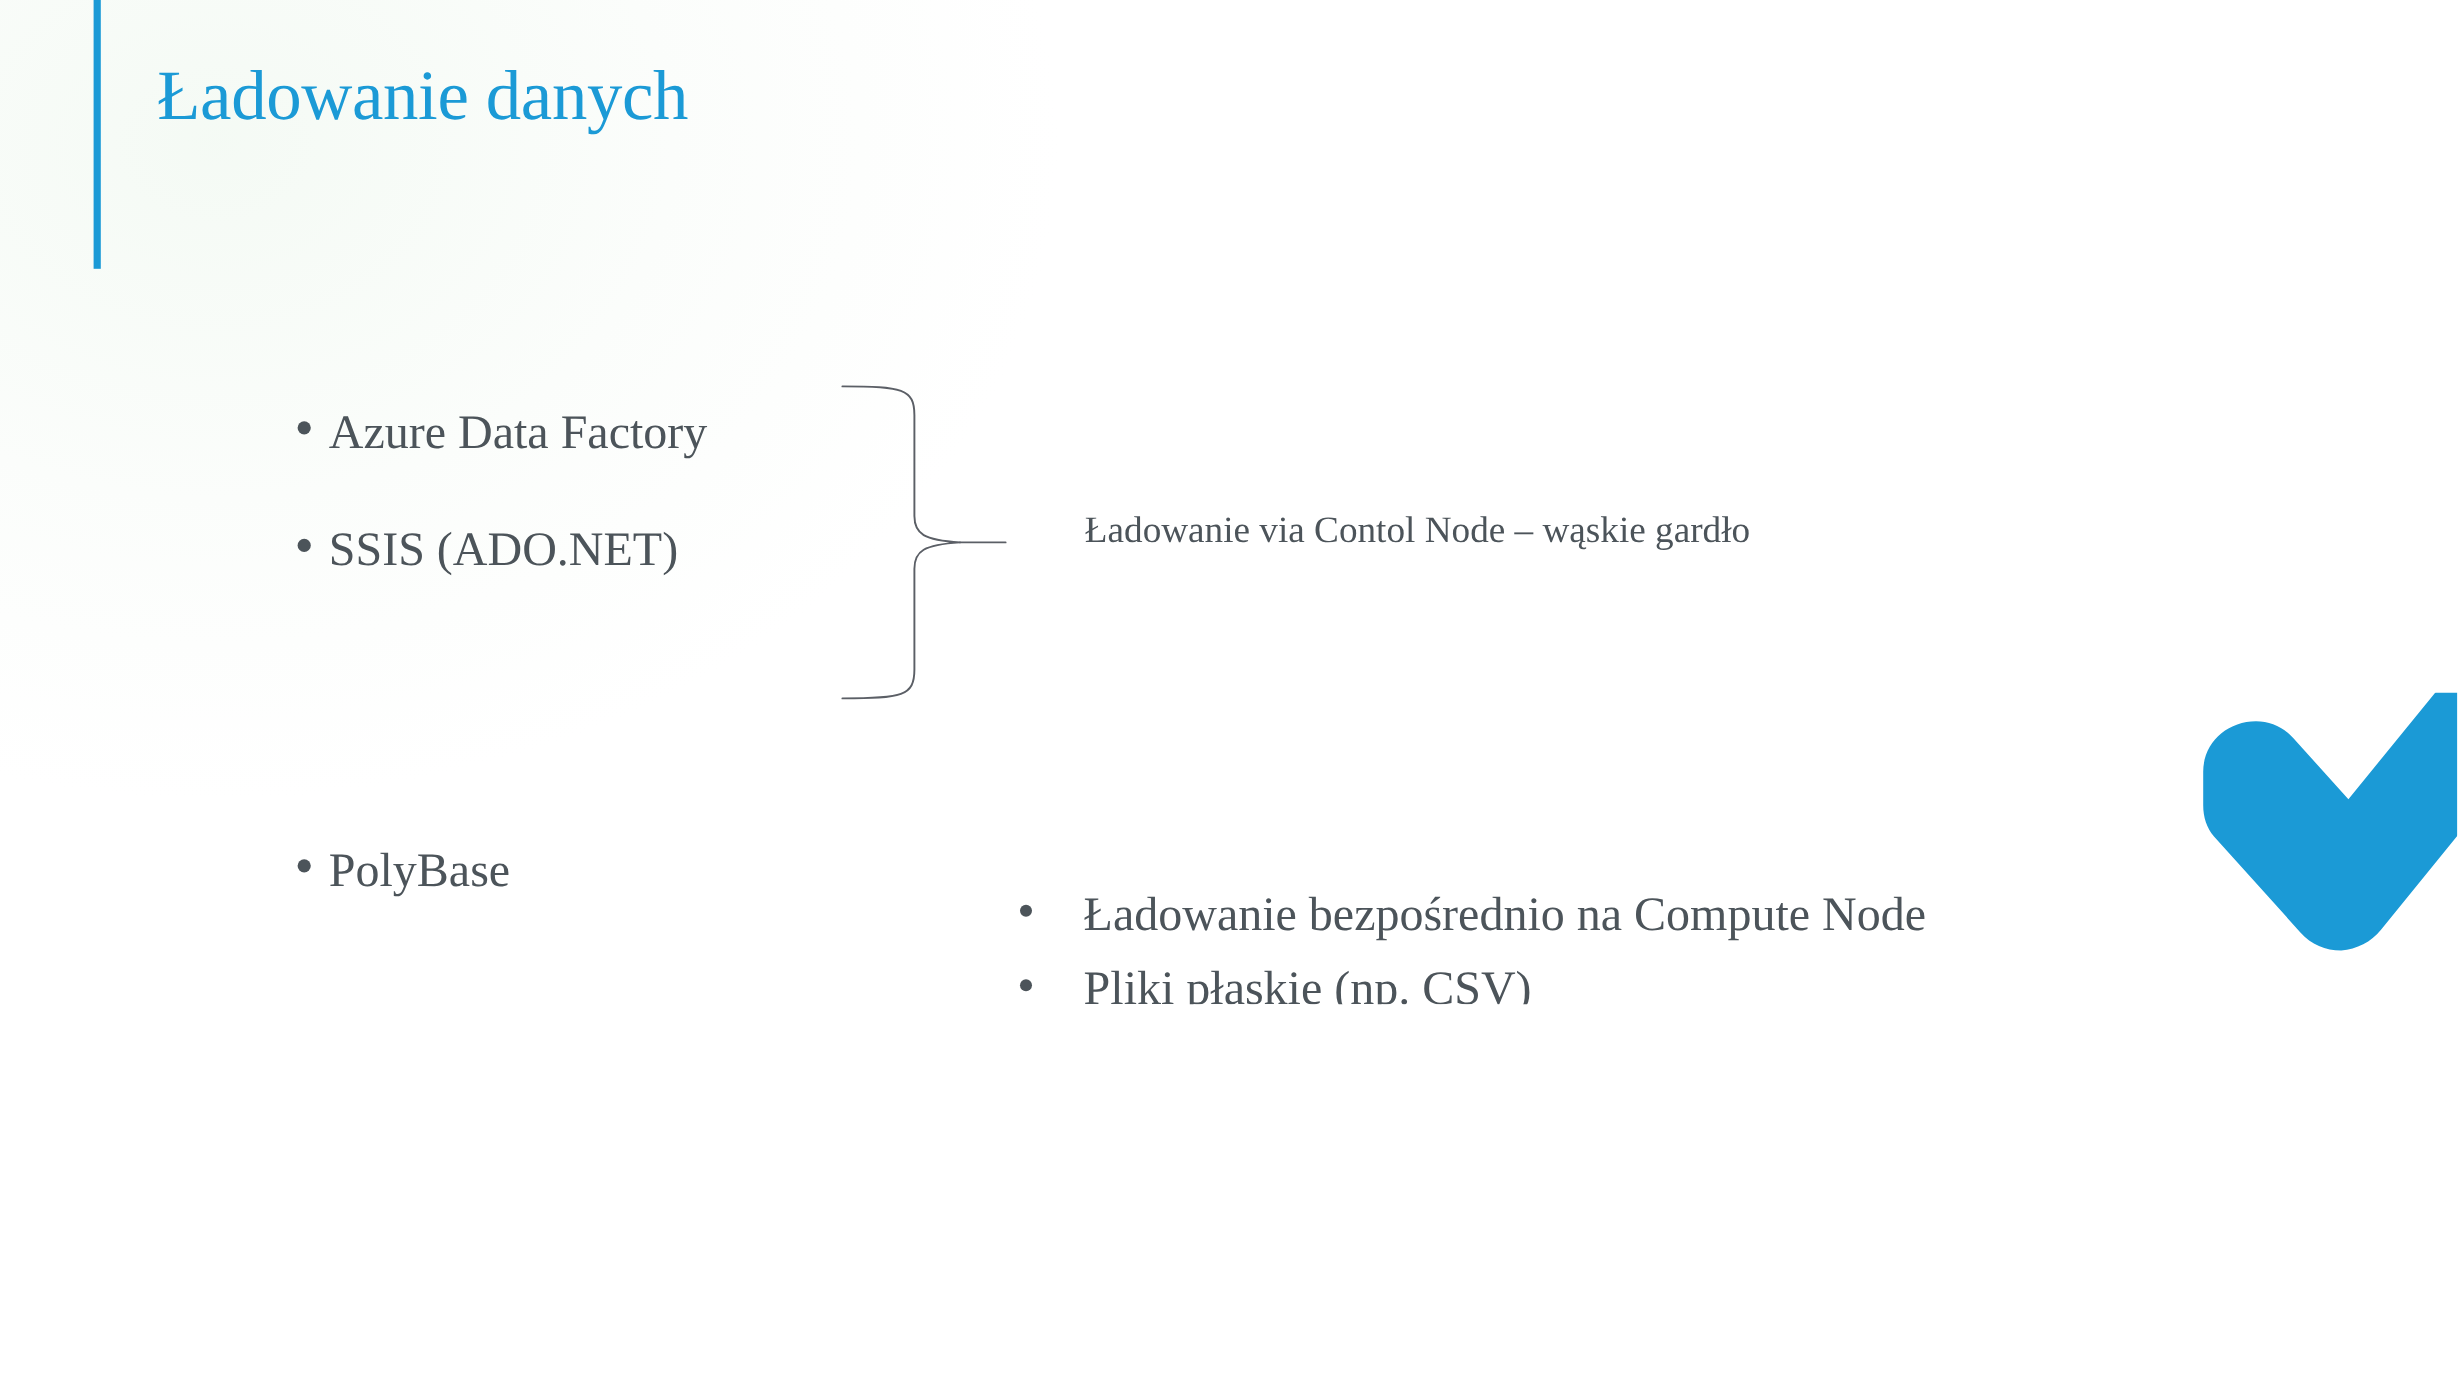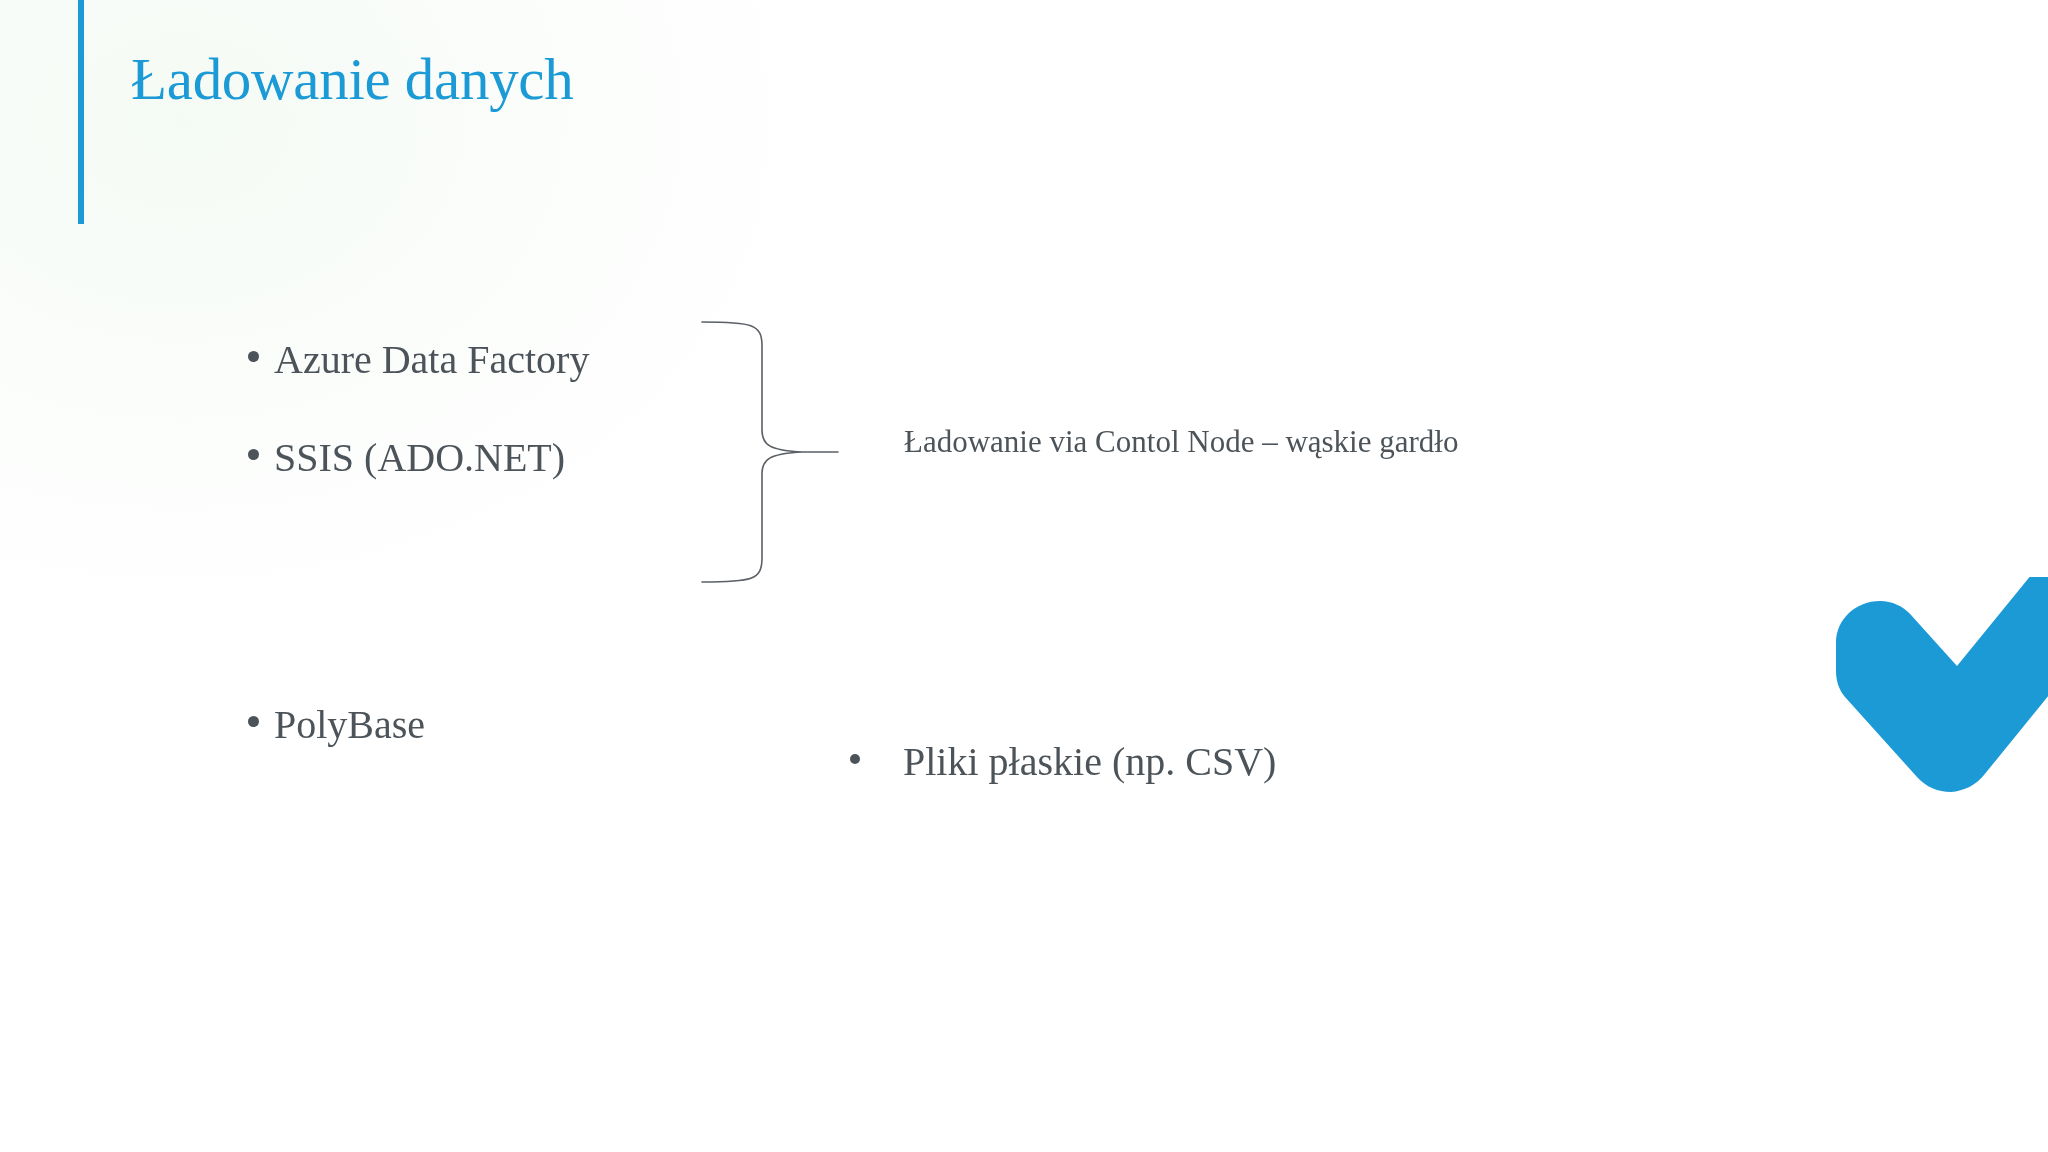--- a/index.html
+++ b/index.html
@@ -200,20 +200,24 @@
       <path d="M2 10 C 52 10, 62 12, 62 34 L 62 118 C 62 133, 70 138, 100 140 C 70 142, 62 147, 62 162 L 62 246 C 62 268, 52 270, 2 270" stroke="#5b5f66" stroke-width="1.6" fill="none" stroke-linecap="round" stroke-linejoin="round"></path>
       <path d="M100 140 L 138 140" stroke="#5b5f66" stroke-width="1.6" stroke-linecap="round"></path>
     </svg>
   </div>
 
   <div class="right-heading">Ładowanie via Contol Node – wąskie gardło</div>
 
   <div class="right-group">
     <div class="right-item">
       <span class="dot"></span>
+      <span>Ładowanie bezpośrednio na Compute Node</span>
+    </div>
+    <div class="right-item">
+      <span class="dot"></span>
       <span>Pliki płaskie (np. CSV)</span>
     </div>
   </div>
 
 
   <div class="checkmark">
     <svg width="230" height="260" viewBox="0 0 230 260" xmlns="http://www.w3.org/2000/svg">
       <path d="M18 66 C 18 42, 38 24, 62 24 C 74 24, 85 29, 93 38 L 139 89 L 236 -30 C 252 -49, 280 -51, 299 -36 C 318 -20, 320 8, 305 27 L 166 198 C 158 208, 146 214, 133 215 C 120 215, 108 210, 99 200 L 27 120 C 21 113, 18 104, 18 94 Z" fill="#1b9ad6"></path>
     </svg>
   </div>

